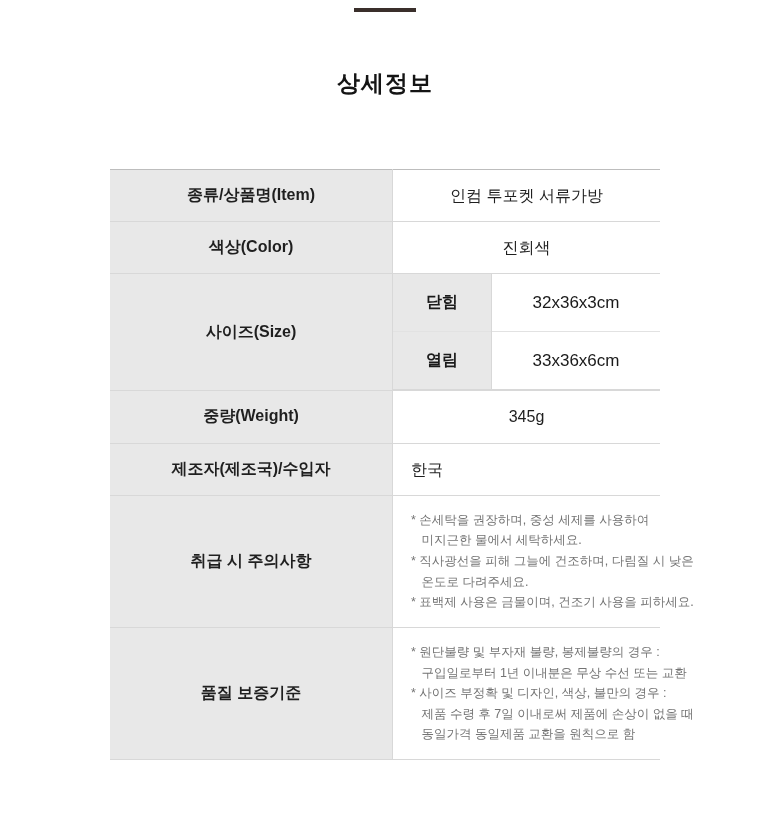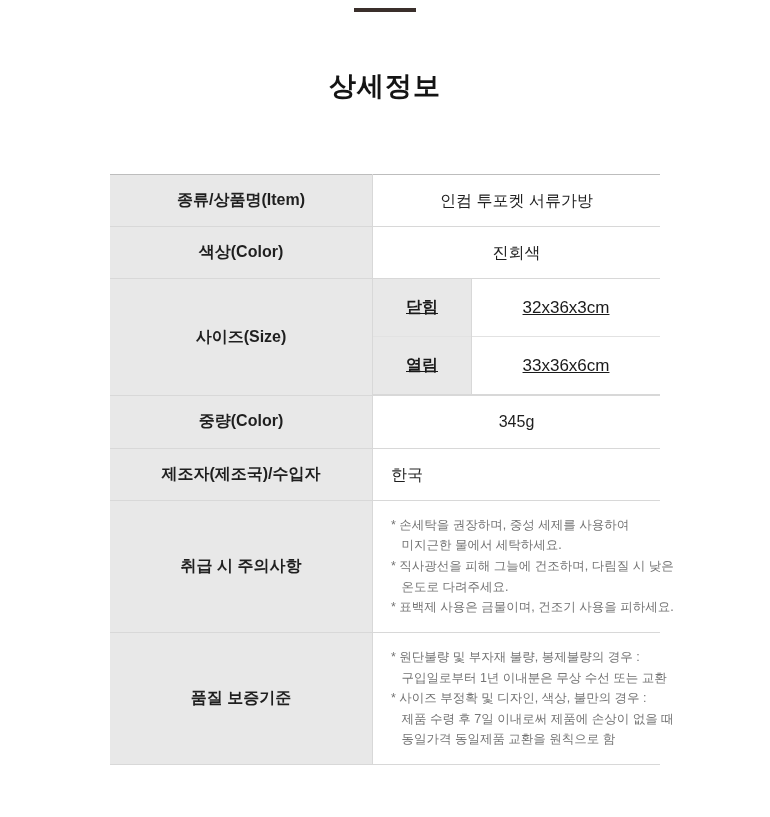--- a/index.html
+++ b/index.html
@@ -16,21 +16,21 @@
     overflow: hidden;
   }
   .top-rule {
     width: 62px;
     height: 4px;
     background: #3a2f2b;
     margin: 8px auto 0 auto;
   }
   .page-title {
     text-align: center;
-    font-size: 27px;
+    font-size: 23px;
     font-weight: bold;
     letter-spacing: 1px;
     color: #141414;
     margin-top: 56px;
   }
   .spec-wrap {
     width: 550px;
     margin: 70px auto 0 auto;
   }
   table.spec {
@@ -45,21 +45,21 @@
     border-top: 1px solid #bdbdbd;
   }
   td.label {
     width: 250px;
     background: #e8e8e8;
     text-align: center;
     vertical-align: middle;
     font-size: 16px;
     font-weight: bold;
     color: #1f1f1f;
-    padding: 14px 6px;
+    padding: 14px 16px;
     border-right: 1px solid #d8d8d8;
   }
   td.value {
     text-align: center;
     vertical-align: middle;
     font-size: 16px;
     color: #1f1f1f;
     padding: 14px 8px;
     line-height: 1.45;
   }
@@ -69,21 +69,20 @@
   }
   
   td.sub-host {
     padding: 0;
     vertical-align: middle;
   }
   table.sub {
     width: 100%;
     border-collapse: collapse;
     table-layout: fixed;
-    text-decoration: underline;
   }
   table.sub tr.sub-divider {
     border-bottom: 1px solid #e2e2e2;
   }
   td.sub-key {
     width: 90px;
     background: #e8e8e8;
     text-align: center;
     font-size: 16px;
     font-weight: bold;
@@ -143,21 +142,21 @@
               <tr>
                 <td class="sub-key">열림</td>
                 <td class="sub-val">33x36x6cm</td>
               </tr>
             </tbody>
           </table>
         </td>
       </tr>
 
       <tr>
-        <td class="label">중량(Color)</td>
+        <td class="label">중량(Weight)</td>
         <td class="value big-val">345g</td>
       </tr>
 
       <tr>
         <td class="label">제조자(제조국)/수입자</td>
         <td class="value left">한국</td>
       </tr>
 
       <tr>
         <td class="label">취급 시 주의사항</td>

